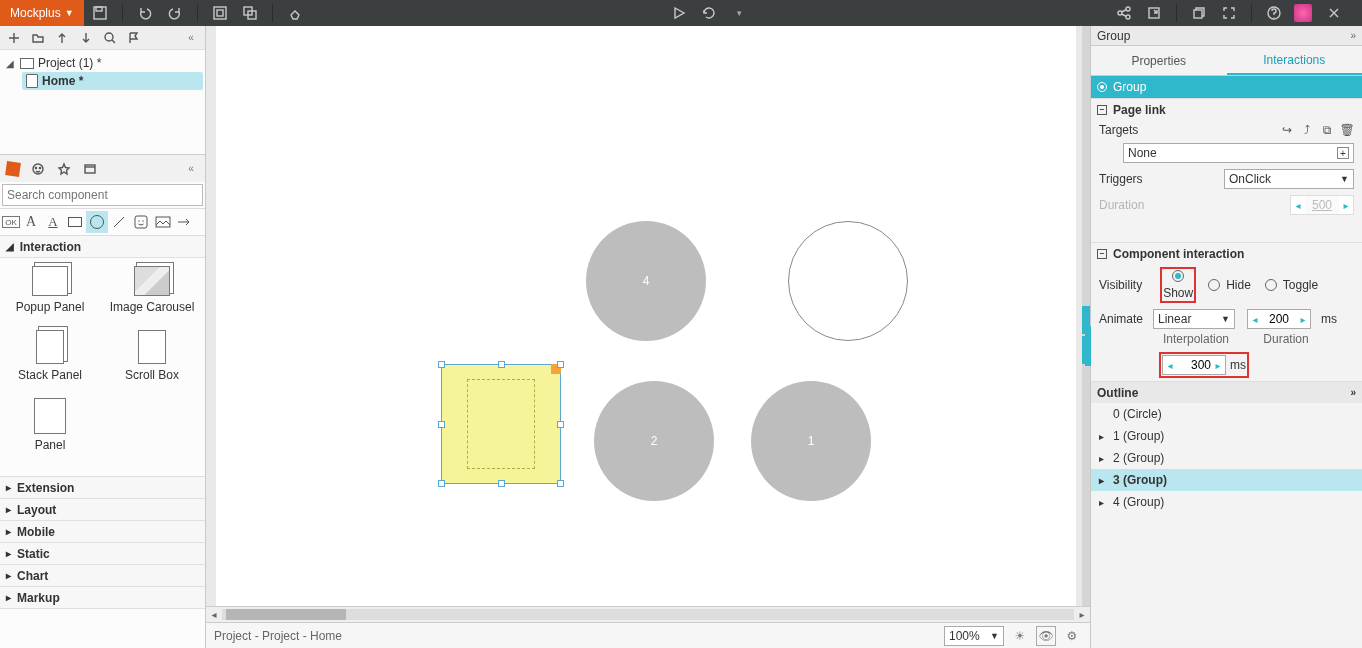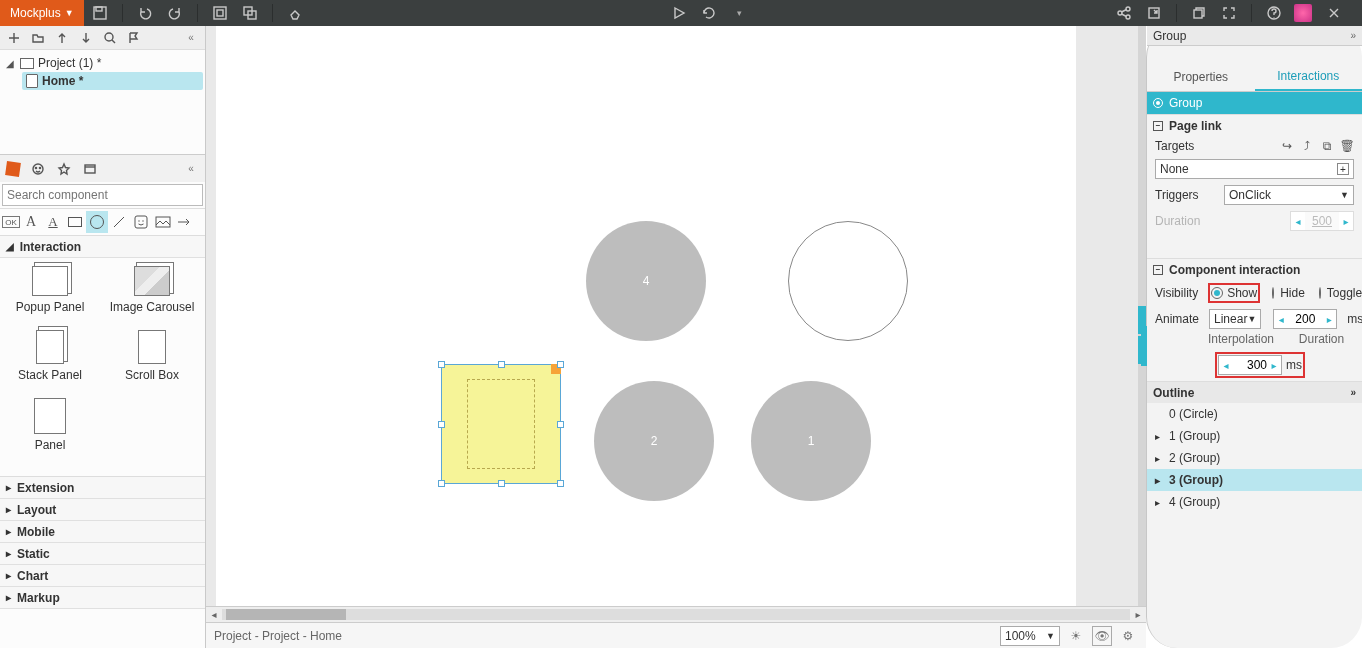--- a/index.html
+++ b/index.html
@@ -71,34 +71,34 @@
 .hscroll .track { position:absolute; left:16px; right:16px; top:2px; bottom:2px; background:#ddd; }
 .hscroll .thumb { position:absolute; left:20px; width:120px; top:2px; bottom:2px; background:#b5b5b5; }
 .hscroll .arr { position:absolute; width:16px; top:0; bottom:0; display:flex; align-items:center; justify-content:center; color:#666; font-size:10px;}
 .hscroll .arr.l{left:0;} .hscroll .arr.r{right:0;}
 
 .statusbar { height:26px; border-top:1px solid #ccc; background:#f6f6f6; display:flex; align-items:center; padding:0 8px; gap:6px; }
 .zoom-sel { margin-left:auto; height:20px; width:60px; border:1px solid #aaa; display:flex; align-items:center; padding:0 4px; justify-content:space-between; background:#fff; }
 .sicon { width:20px; height:20px; display:flex; align-items:center; justify-content:center; color:#777; border:1px solid transparent;}
 
 
-.right { width:216px; border-left:1px solid #c7c7c7; background:#f3f3f3; display:flex; flex-direction:column; position:relative;border-radius:31px;}
+.right { width:272px; border-left:1px solid #c7c7c7; background:#f3f3f3; display:flex; flex-direction:column; position:relative;}
 .r-header { height:20px; background:#eaeaea; border-bottom:1px solid #ccc; display:flex; align-items:center; padding:0 6px;}
 .r-header .coll { margin-left:auto; font-size:10px; color:#666;}
-.r-tabs { height:30px; display:flex; border-bottom:1px solid #ccc;margin-top:16px; }
+.r-tabs { height:30px; display:flex; border-bottom:1px solid #ccc; }
 .r-tab { flex:1; display:flex; align-items:center; justify-content:center; cursor:pointer; color:#555; }
 .r-tab.active { color:#1d9db8; border-bottom:2px solid #2fb7cc; }
 .blue-bar { background:#2fb7cc; color:#fff; height:22px; display:flex; align-items:center; padding:0 6px; gap:6px;}
 .blue-bar .dot { width:10px; height:10px; border:1px solid #fff; border-radius:50%; background:#2fb7cc; position:relative;}
 .blue-bar .dot::after{content:"";position:absolute;inset:2px;border-radius:50%;background:#fff;}
 .section-h { height:22px; display:flex; align-items:center; padding:0 6px; gap:6px; font-weight:600; border-top:1px solid #ddd; background:#f3f3f3;}
 .section-h .box-icon{width:10px;height:10px;border:1px solid #555;display:flex;align-items:center;justify-content:center;font-size:8px;line-height:8px;}
 .form-row { display:flex; align-items:center; padding:3px 8px; gap:6px;}
 .sel-input { height:20px; border:1px solid #aaa; background:#fff; display:flex; align-items:center; padding:0 4px; justify-content:space-between; }
-.sel-input.wide{ flex:1; }
+.sel-input.wide{ flex:1;margin-left:24px; }
 .icon-btn-row { margin-left:auto; display:flex; gap:6px; }
 .mini-icon{ width:14px;height:14px;display:flex;align-items:center;justify-content:center;color:#555; cursor:pointer;}
 .muted { color:#b5b5b5; }
 .num-box { height:20px; border:1px solid #aaa; background:#fff; display:flex; align-items:center;}
 .num-box .arrow{ width:14px; color:#2fb7cc; text-align:center; cursor:pointer; font-size:10px;}
 .num-box input { width:34px; border:none; text-align:center; height:18px;}
 .redbox { border:2px solid #d33; padding:1px; }
 .sub-label { font-size:12px; color:#666; text-align:center; }
 .radio { width:12px;height:12px;border:1px solid #666;border-radius:50%;display:inline-flex;align-items:center;justify-content:center;}
 .radio.checked::after{content:"";width:6px;height:6px;background:#2fb7cc;border-radius:50%;}
@@ -496,21 +496,21 @@
     </div>
 
     <div style="height:24px;"></div>
 
     <div class="section-h">
       <span class="box-icon">−</span>
       <span>Component interaction</span>
     </div>
     <div class="form-row">
       <span>Visibility</span>
-      <div class="redbox" style="display:flex;align-items:center;gap:4px;margin-left:4px;">
+      <div class="redbox" style="display:flex;align-items:center;gap:4px;margin-left:12px;flex-direction:column;">
         <span class="radio checked"></span>
         <span>Show</span>
       </div>
       <span class="radio" style="margin-left:6px;"></span>
       <span>Hide</span>
       <span class="radio" style="margin-left:8px;"></span>
       <span>Toggle</span>
     </div>
     <div class="form-row">
       <span>Animate</span>

